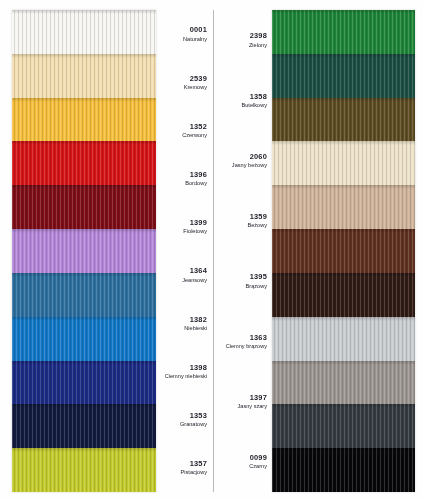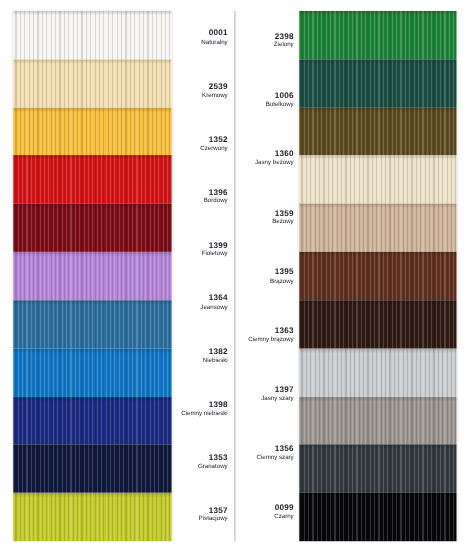--- a/index.html
+++ b/index.html
@@ -191,46 +191,42 @@
       <div class="swatch" style="background: rgb(155, 149, 145);"></div>
       <div class="swatch" style="background: rgb(52, 58, 64);"></div>
       <div class="swatch" style="background: rgb(7, 7, 10);"></div>
     </div>
   <div class="label-stack labels-right">
       <div class="label-cell">
         <div class="label-code">2398</div>
         <div class="label-name">Zielony</div>
       </div>
       <div class="label-cell">
-        <div class="label-code">1006</div>
+        <div class="label-code">1358</div>
         <div class="label-name">Butelkowy</div>
       </div>
       <div class="label-cell">
-        <div class="label-code">1360</div>
+        <div class="label-code">2060</div>
         <div class="label-name">Jasny beżowy</div>
       </div>
       <div class="label-cell">
         <div class="label-code">1359</div>
         <div class="label-name">Beżowy</div>
       </div>
       <div class="label-cell">
         <div class="label-code">1395</div>
         <div class="label-name">Brązowy</div>
       </div>
       <div class="label-cell">
         <div class="label-code">1363</div>
         <div class="label-name">Ciemny brązowy</div>
       </div>
       <div class="label-cell">
         <div class="label-code">1397</div>
         <div class="label-name">Jasny szary</div>
       </div>
       <div class="label-cell">
-        <div class="label-code">1356</div>
-        <div class="label-name">Ciemny szary</div>
-      </div>
-      <div class="label-cell">
         <div class="label-code">0099</div>
         <div class="label-name">Czarny</div>
       </div>
     </div>
 
 </div>
 
 </body></html>

